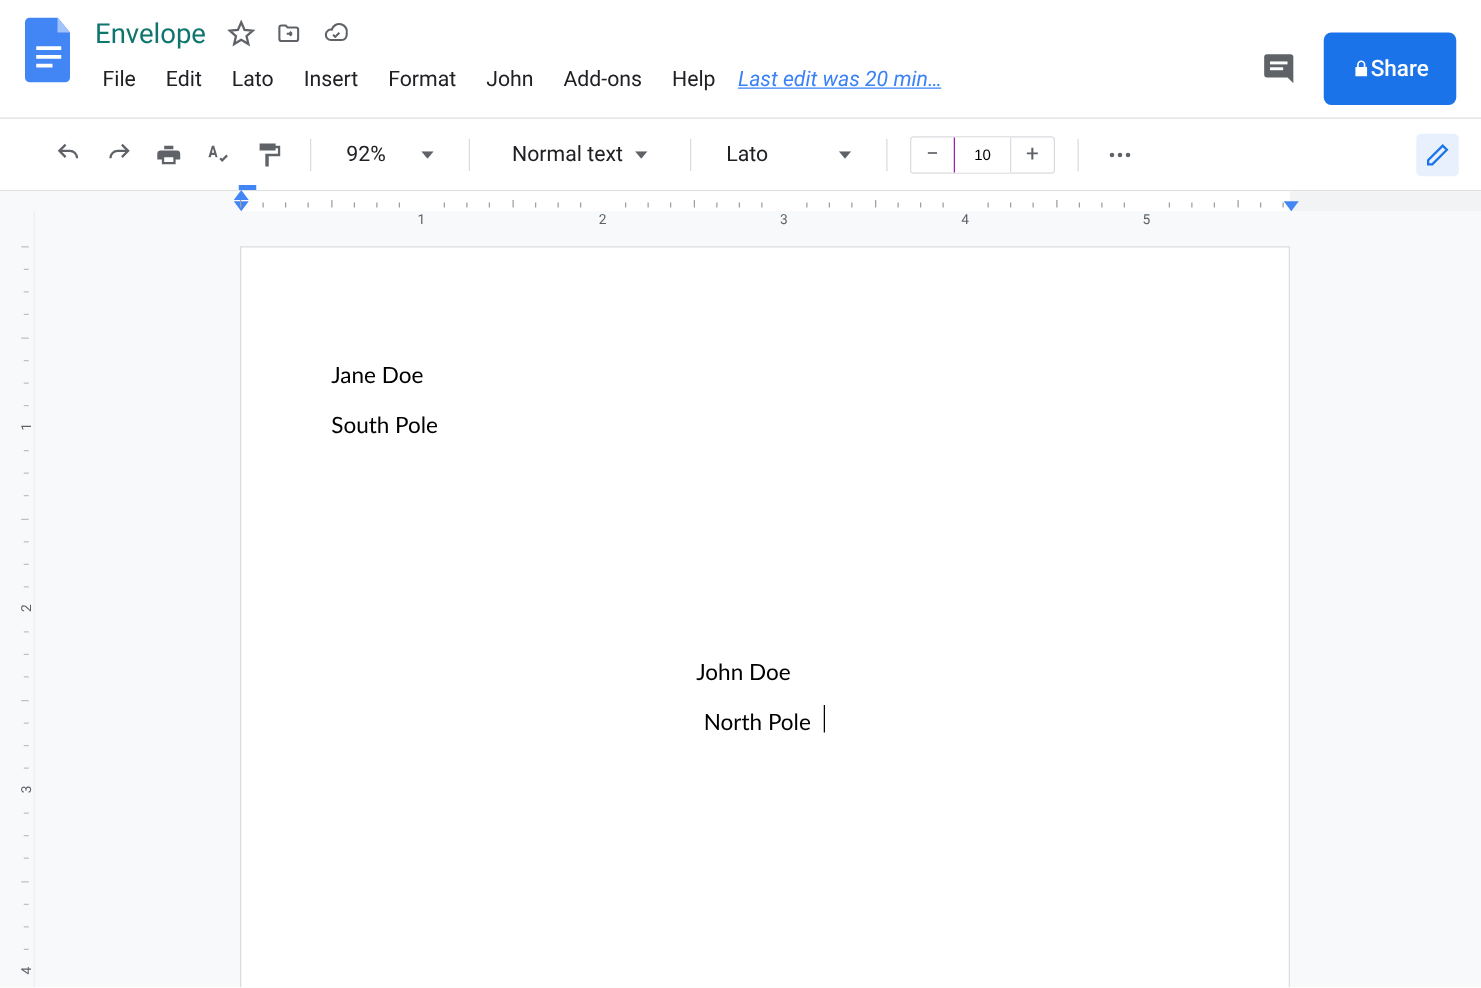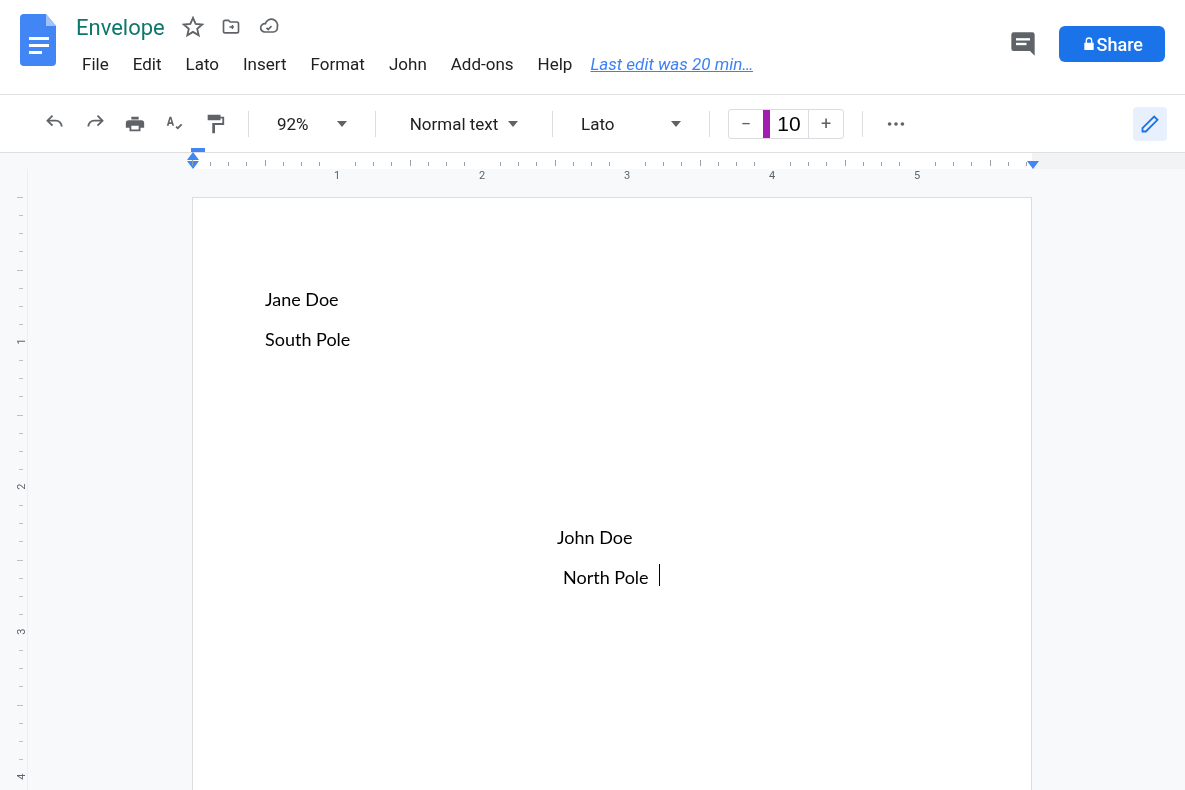--- a/index.html
+++ b/index.html
@@ -41,21 +41,21 @@
     margin-left:4px; cursor:pointer;
     max-width:200px; white-space:nowrap; overflow:hidden; text-overflow:ellipsis;font-style:italic;
   }
 
   .header-right { display:flex; align-items:center; gap:18px; margin-top:18px; }
   .comments-icon {
     width:36px; height:36px; display:flex; align-items:center; justify-content:center;
     color:#5f6368; cursor:pointer;
   }
   .share-btn {
-    background:#1a73e8; color:#fff; height:36px; padding:0 22px;
+    background:#1a73e8; color:#fff; height:58px; padding:0 22px;
     border-radius:6px; display:flex; align-items:center; gap:0;
     font-size:18px; font-weight:500; cursor:pointer;
   }
 
   
   .toolbar {
     height: 58px; display:flex; align-items:center;
     padding: 0 18px 0 40px; gap:10px;
     border-bottom:1px solid #e0e0e0;
   }
@@ -69,22 +69,22 @@
     font-size:17px; padding:4px 10px; border-radius:4px; cursor:pointer;
   }
   .tdrop .tri { color:#5f6368; }
   .font-sel { min-width:120px; justify-content:space-between; }
   .style-sel { min-width:140px; justify-content:center; }
   .zoom-sel { min-width:90px; justify-content:space-between; }
 
   .fontsize-group { display:flex; align-items:center; border:1px solid #dadce0; border-radius:3px; height:30px; }
   .fontsize-group .pm { width:34px; text-align:center; font-size:18px; color:#5f6368; cursor:pointer; user-select:none; }
   .fontsize-group input {
-    width:46px; height:28px; border:none; border-left:7px solid #a21caf; border-right:1px solid #dadce0;
-    text-align:center; font-size:21px; outline:none;
+    width:46px; height:28px; border:none; border-left:1px solid #a21caf; border-right:1px solid #dadce0;
+    text-align:center; font-size:12px; outline:none;
   }
   .toolbar-right { margin-left:auto; display:flex; align-items:center; }
   .edit-mode {
     width:34px; height:34px; border-radius:4px; background:#e8f0fe;
     display:flex; align-items:center; justify-content:center; color:#1a73e8; cursor:pointer;
   }
 
   
   .ruler-h {
     position:relative; height:16px; background:#f8f9fa;

